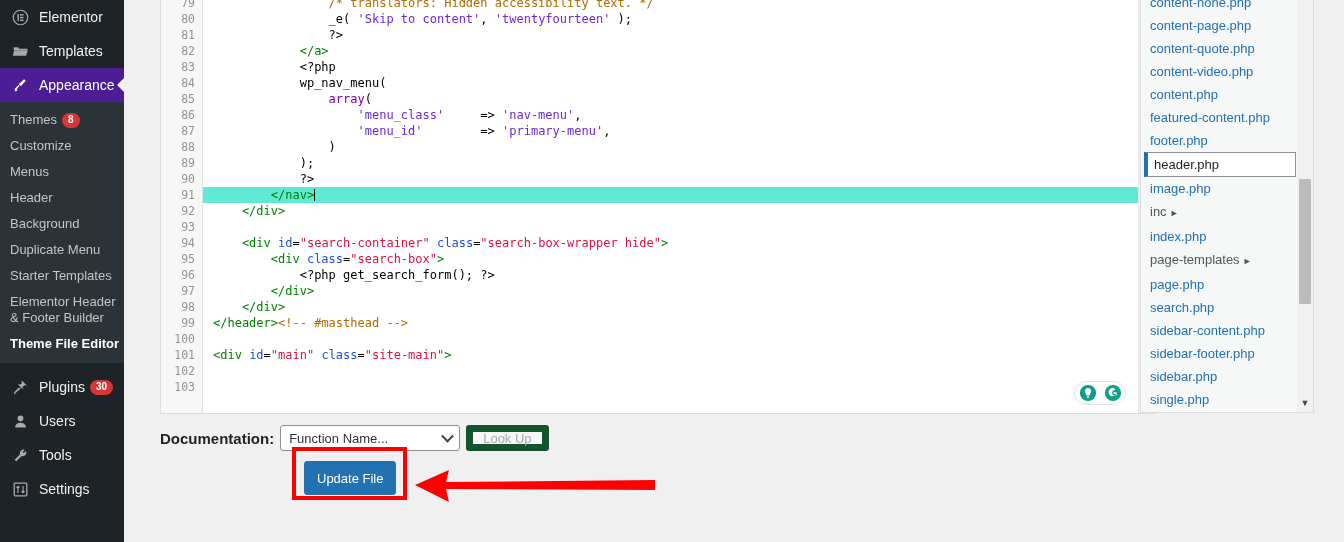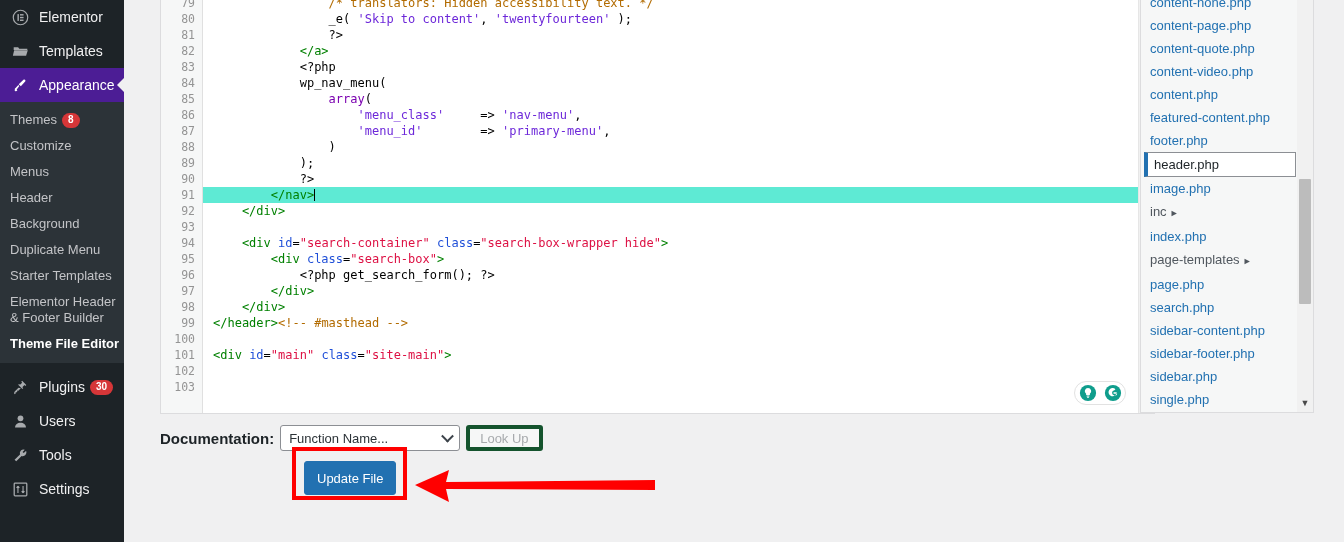--- a/index.html
+++ b/index.html
@@ -233,21 +233,21 @@
     position: absolute; right: 7px; top: 50%;
     transform: translateY(-60%);
     width: 9px; height: 9px;
     border-right: 2px solid #3c434a;
     border-bottom: 2px solid #3c434a;
     transform: translateY(-70%) rotate(45deg);
   }
   #lookup {
     height: 26px;
     padding: 0 10px;
-    border: 4px solid #14532d;
+    border: 7px solid #14532d;
     border-radius: 3px;
     background: #f6f7f7;
     color: #a7aaad;
     font-size: 13px;
     display: flex; align-items: center;
     cursor: default;
   }
 
   
   #redbox {

